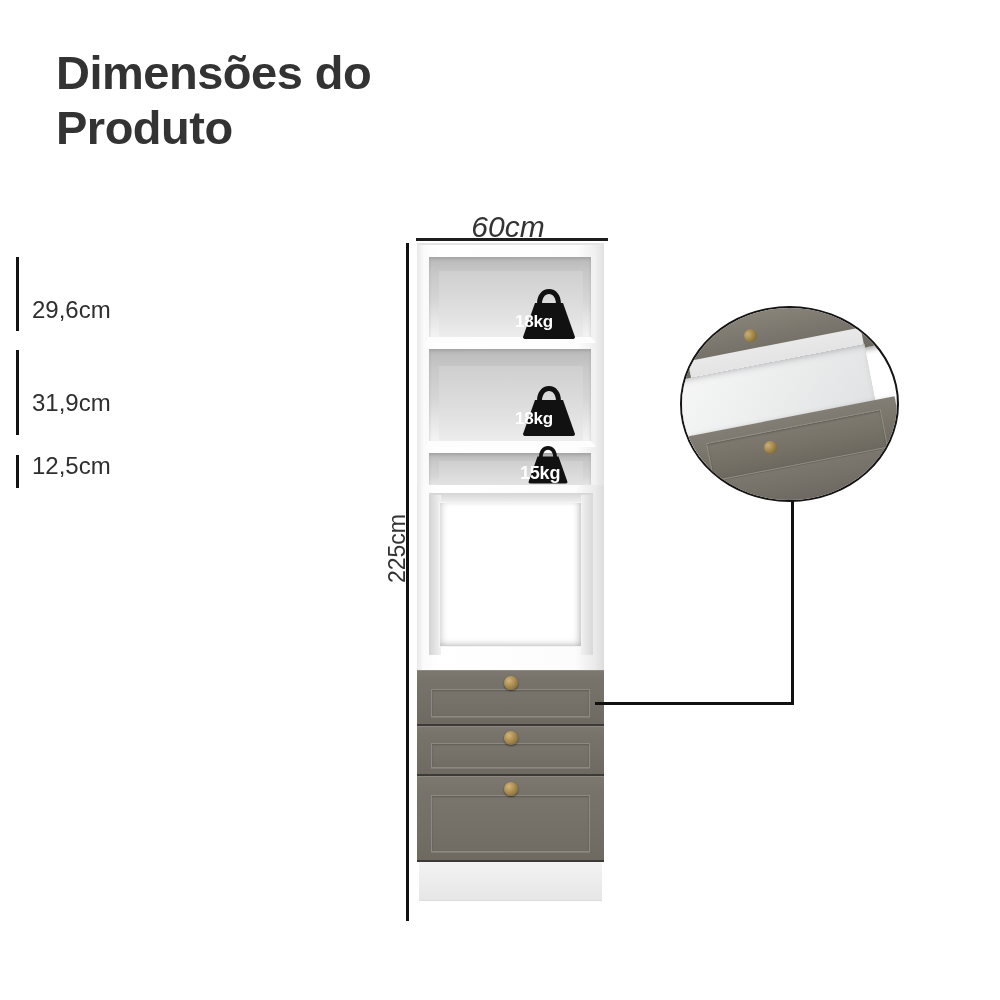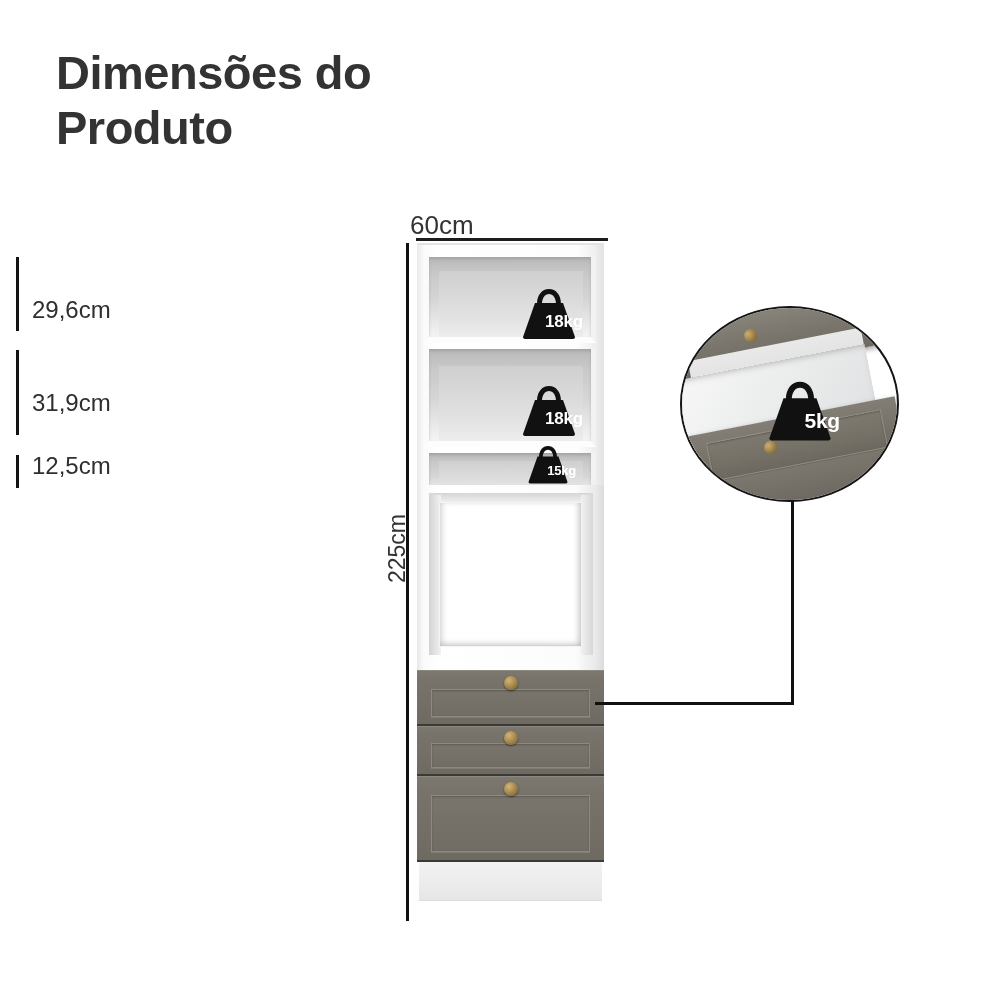--- a/index.html
+++ b/index.html
@@ -37,22 +37,24 @@
     color: #333333;
     white-space: pre-line;
   }
 
   
   #width-label {
     position: absolute;
     left: 406px;
     top: 210px;
     width: 196px;
-    font-size: 26px;
+    text-align: center;
+    font-size: 30px;
     color: #333333;
+    font-style: italic;
   }
   #width-rule {
     position: absolute;
     left: 412px;
     top: 238px;
     width: 192px;
     height: 3px;
     background: #1d1d1d;
   }
 
@@ -238,32 +240,32 @@
   
   .weight {
     position: absolute;
     z-index: 6;
   }
   .weight svg { display: block; }
   .weight .wlabel {
     position: absolute;
     left: 0;
     width: 100%;
-    text-align: right;
+    text-align: left;
     color: #ffffff;
     font-weight: bold;
     letter-spacing: -0.2px;
     pointer-events: none;
   }
   #w-18a { left: 511px; top: 285px; }
   #w-18a .wlabel { top: 27px; font-size: 17px; }
   #w-18b { left: 511px; top: 382px; }
   #w-18b .wlabel { top: 27px; font-size: 17px; }
   #w-15  { left: 516px; top: 443px; }
-  #w-15 .wlabel  { top: 20px; font-size: 13px; }
+  #w-15 .wlabel  { top: 20px; font-size: 18px; }
   #w-30  { left: 466px; top: 614px; }
   #w-30 .wlabel  { top: 32px; font-size: 21px; }
 
   
   #detail-circle {
     position: absolute;
     left: 676px;
     top: 306px;
     width: 215px;
     height: 192px;
@@ -483,22 +485,15 @@
     <div class="dc-layer" id="dc-box-back"></div>
     <div class="dc-layer" id="dc-box-bottom"></div>
     <div class="dc-layer" id="dc-box-front"></div>
     <div class="dc-layer" id="dc-front">
       <div id="dc-front-inset"></div>
       <div id="dc-front-knob"></div>
     </div>
     <div class="dc-layer" id="dc-rail-btm"></div>
   </div>
 
-  <div class="weight" id="w-5">
-    <svg width="80" height="66" viewBox="0 0 68 56" aria-hidden="true">
-      <path d="M22 19 C22 10 27 4 34 4 C41 4 46 10 46 19 L41 19 C41 13 38 9 34 9 C30 9 27 13 27 19 Z" fill="#111111"></path>
-      <path d="M20 18 L48 18 L60 52 Q60 54 57 54 L11 54 Q8 54 8 52 Z" fill="#111111"></path>
-    </svg>
-    <div class="wlabel">5kg</div>
-  </div>
 
 
 </div>
 
 </body></html>

